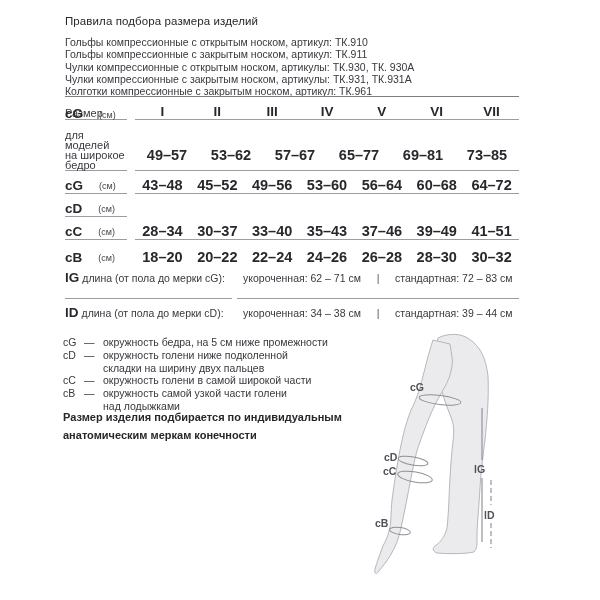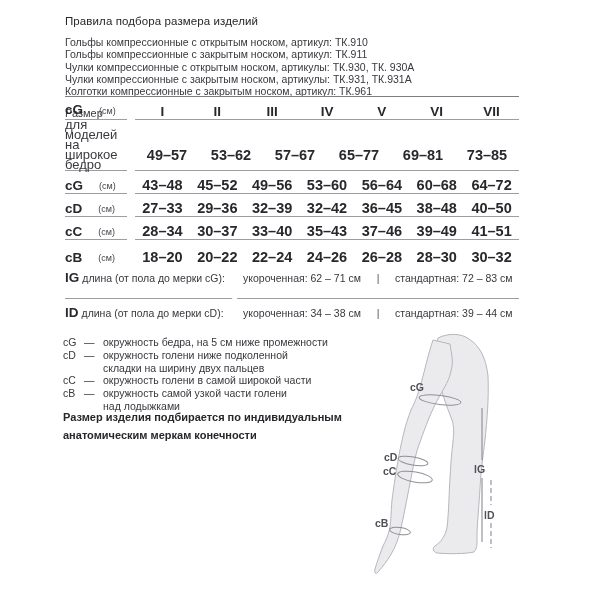--- a/index.html
+++ b/index.html
@@ -25,21 +25,21 @@
   .thead .tlabel{font-size:11px;color:#38383e;display:flex;align-items:center;}
   .thead .tcell{font-size:13.5px;}
   .r-wide{height:51px;}
   .r-wide .tlabel{padding-top:3px;}
   .r-wide .tcell{align-items:flex-end;padding-bottom:7px;}
   .r-std{height:23px;}
   .r-std .tlabel,.r-last .tlabel{display:flex;align-items:center;}
   .r-last{height:25px;}
   .biglbl{font-weight:bold;font-size:13.5px;color:#27272c;}
   .unit{font-size:9px;color:#45454b;margin-left:16px;}
-  .lblnote{font-size:13px;line-height:10px;color:#38383e;margin-top:2px;}
+  .lblnote{font-size:11px;line-height:10px;color:#38383e;margin-top:8px;}
 
   
   .len-block{left:65px;top:268px;width:454px;}
   .len-row{display:flex;align-items:baseline;height:29px;white-space:nowrap;}
   .len-label{width:178px;}
   .len-term{font-weight:bold;font-size:13.5px;color:#27272c;}
   .len-desc{font-size:10.5px;color:#38383e;margin-left:3px;}
   .len-short{width:130px;font-size:10.5px;color:#38383e;}
   .len-pipe{width:10px;text-align:center;font-size:10.5px;color:#55555c;}
   .len-std{margin-left:12px;font-size:10.5px;color:#38383e;}
@@ -117,29 +117,20 @@
       <div class="tcell">56–64</div>
       <div class="tcell">60–68</div>
       <div class="tcell">64–72</div>
     </div>
   </div>
 
   <div class="trow r-std">
     <div class="tlabel">
       <span class="biglbl">cD</span>
         <span class="unit">(см)</span>
-    </div>
-    <div class="tdata">
-      <div class="tcell">27–33</div>
-      <div class="tcell">29–36</div>
-      <div class="tcell">32–39</div>
-      <div class="tcell">32–42</div>
-      <div class="tcell">36–45</div>
-      <div class="tcell">38–48</div>
-      <div class="tcell">40–50</div>
     </div>
   </div>
 
   <div class="trow r-std">
     <div class="tlabel">
       <span class="biglbl">cC</span>
         <span class="unit">(см)</span>
     </div>
     <div class="tdata">
       <div class="tcell">28–34</div>

